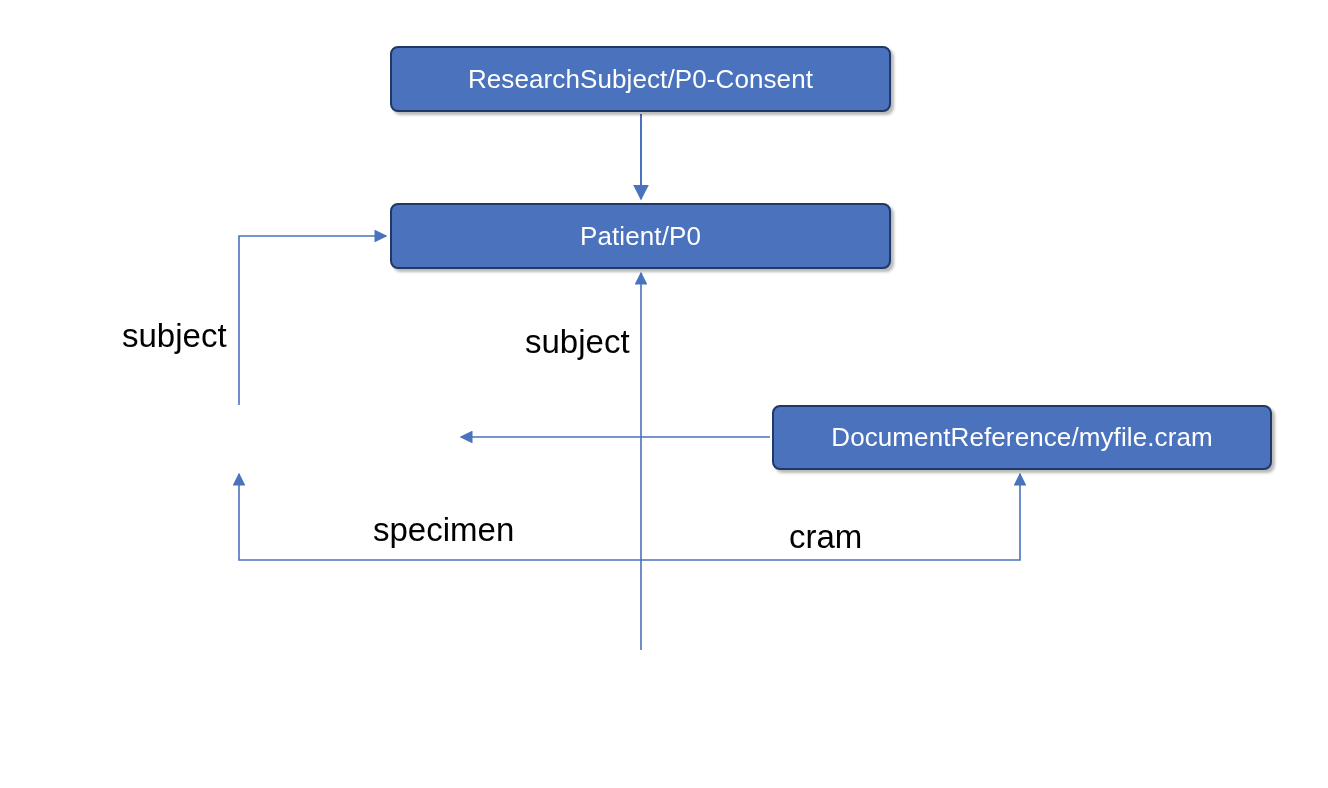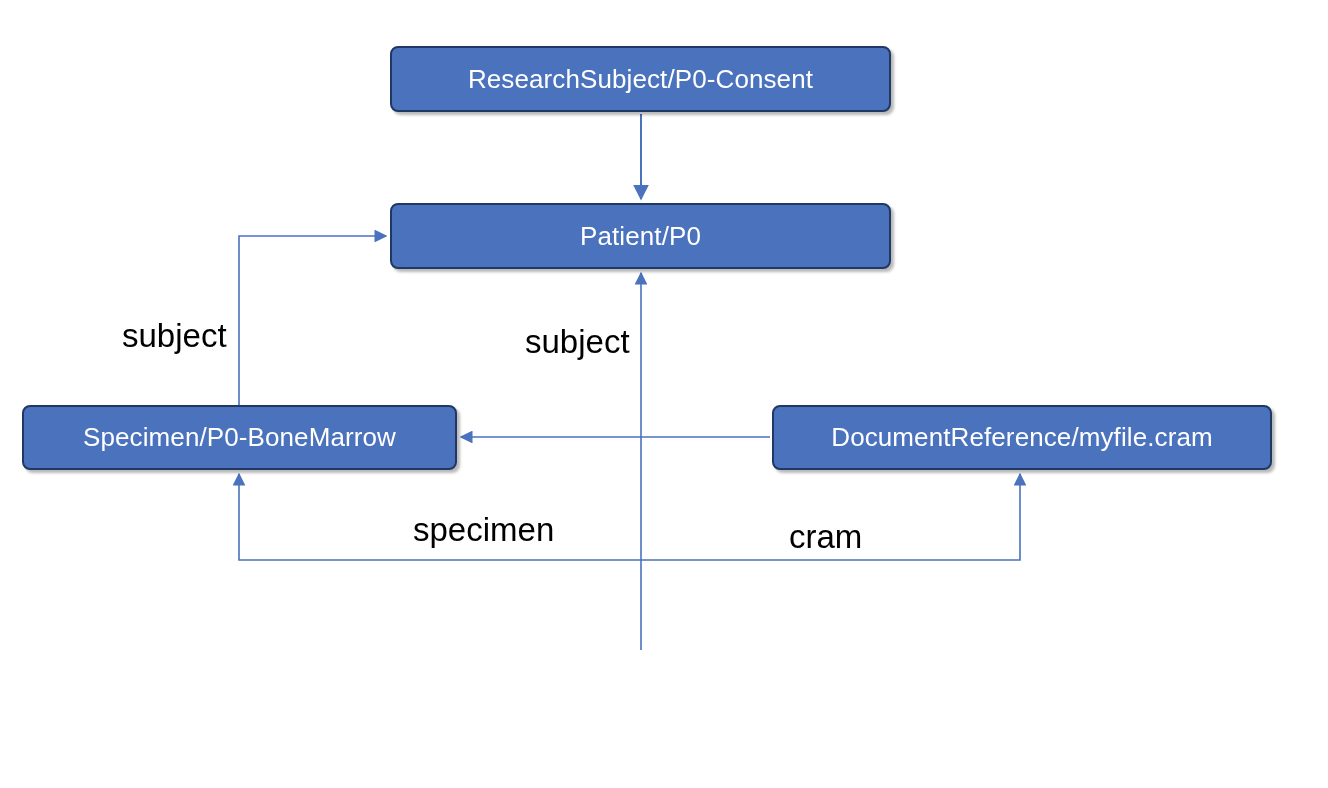--- a/index.html
+++ b/index.html
@@ -95,30 +95,27 @@
   </svg>
 
   <div class="node" style="left:390px; top:46px; width:501px; height:66px;">
     <span>ResearchSubject/P0-Consent</span>
   </div>
 
   <div class="node" style="left:390px; top:203px; width:501px; height:66px;">
     <span>Patient/P0</span>
   </div>
 
-  <div class="node" style="left:22px; top:405px; width:435px; height:65px;">
-    <span>Specimen/P0-BoneMarrow</span>
-  </div>
 
   <div class="node" style="left:772px; top:405px; width:500px; height:65px;">
     <span>DocumentReference/myfile.cram</span>
   </div>
 
 
   <div class="edge-label" style="left:117px; top:318px;">subject</div>
 
   <div class="edge-label" style="left:520px; top:324px;">subject</div>
 
-  <div class="edge-label" style="left:408px; top:512px;text-align:right;">specimen</div>
+  <div class="edge-label" style="left:368px; top:512px;text-align:right;">specimen</div>
 
   <div class="edge-label" style="left:784px; top:519px;">cram</div>
 
 </div>
 
 </body></html>

